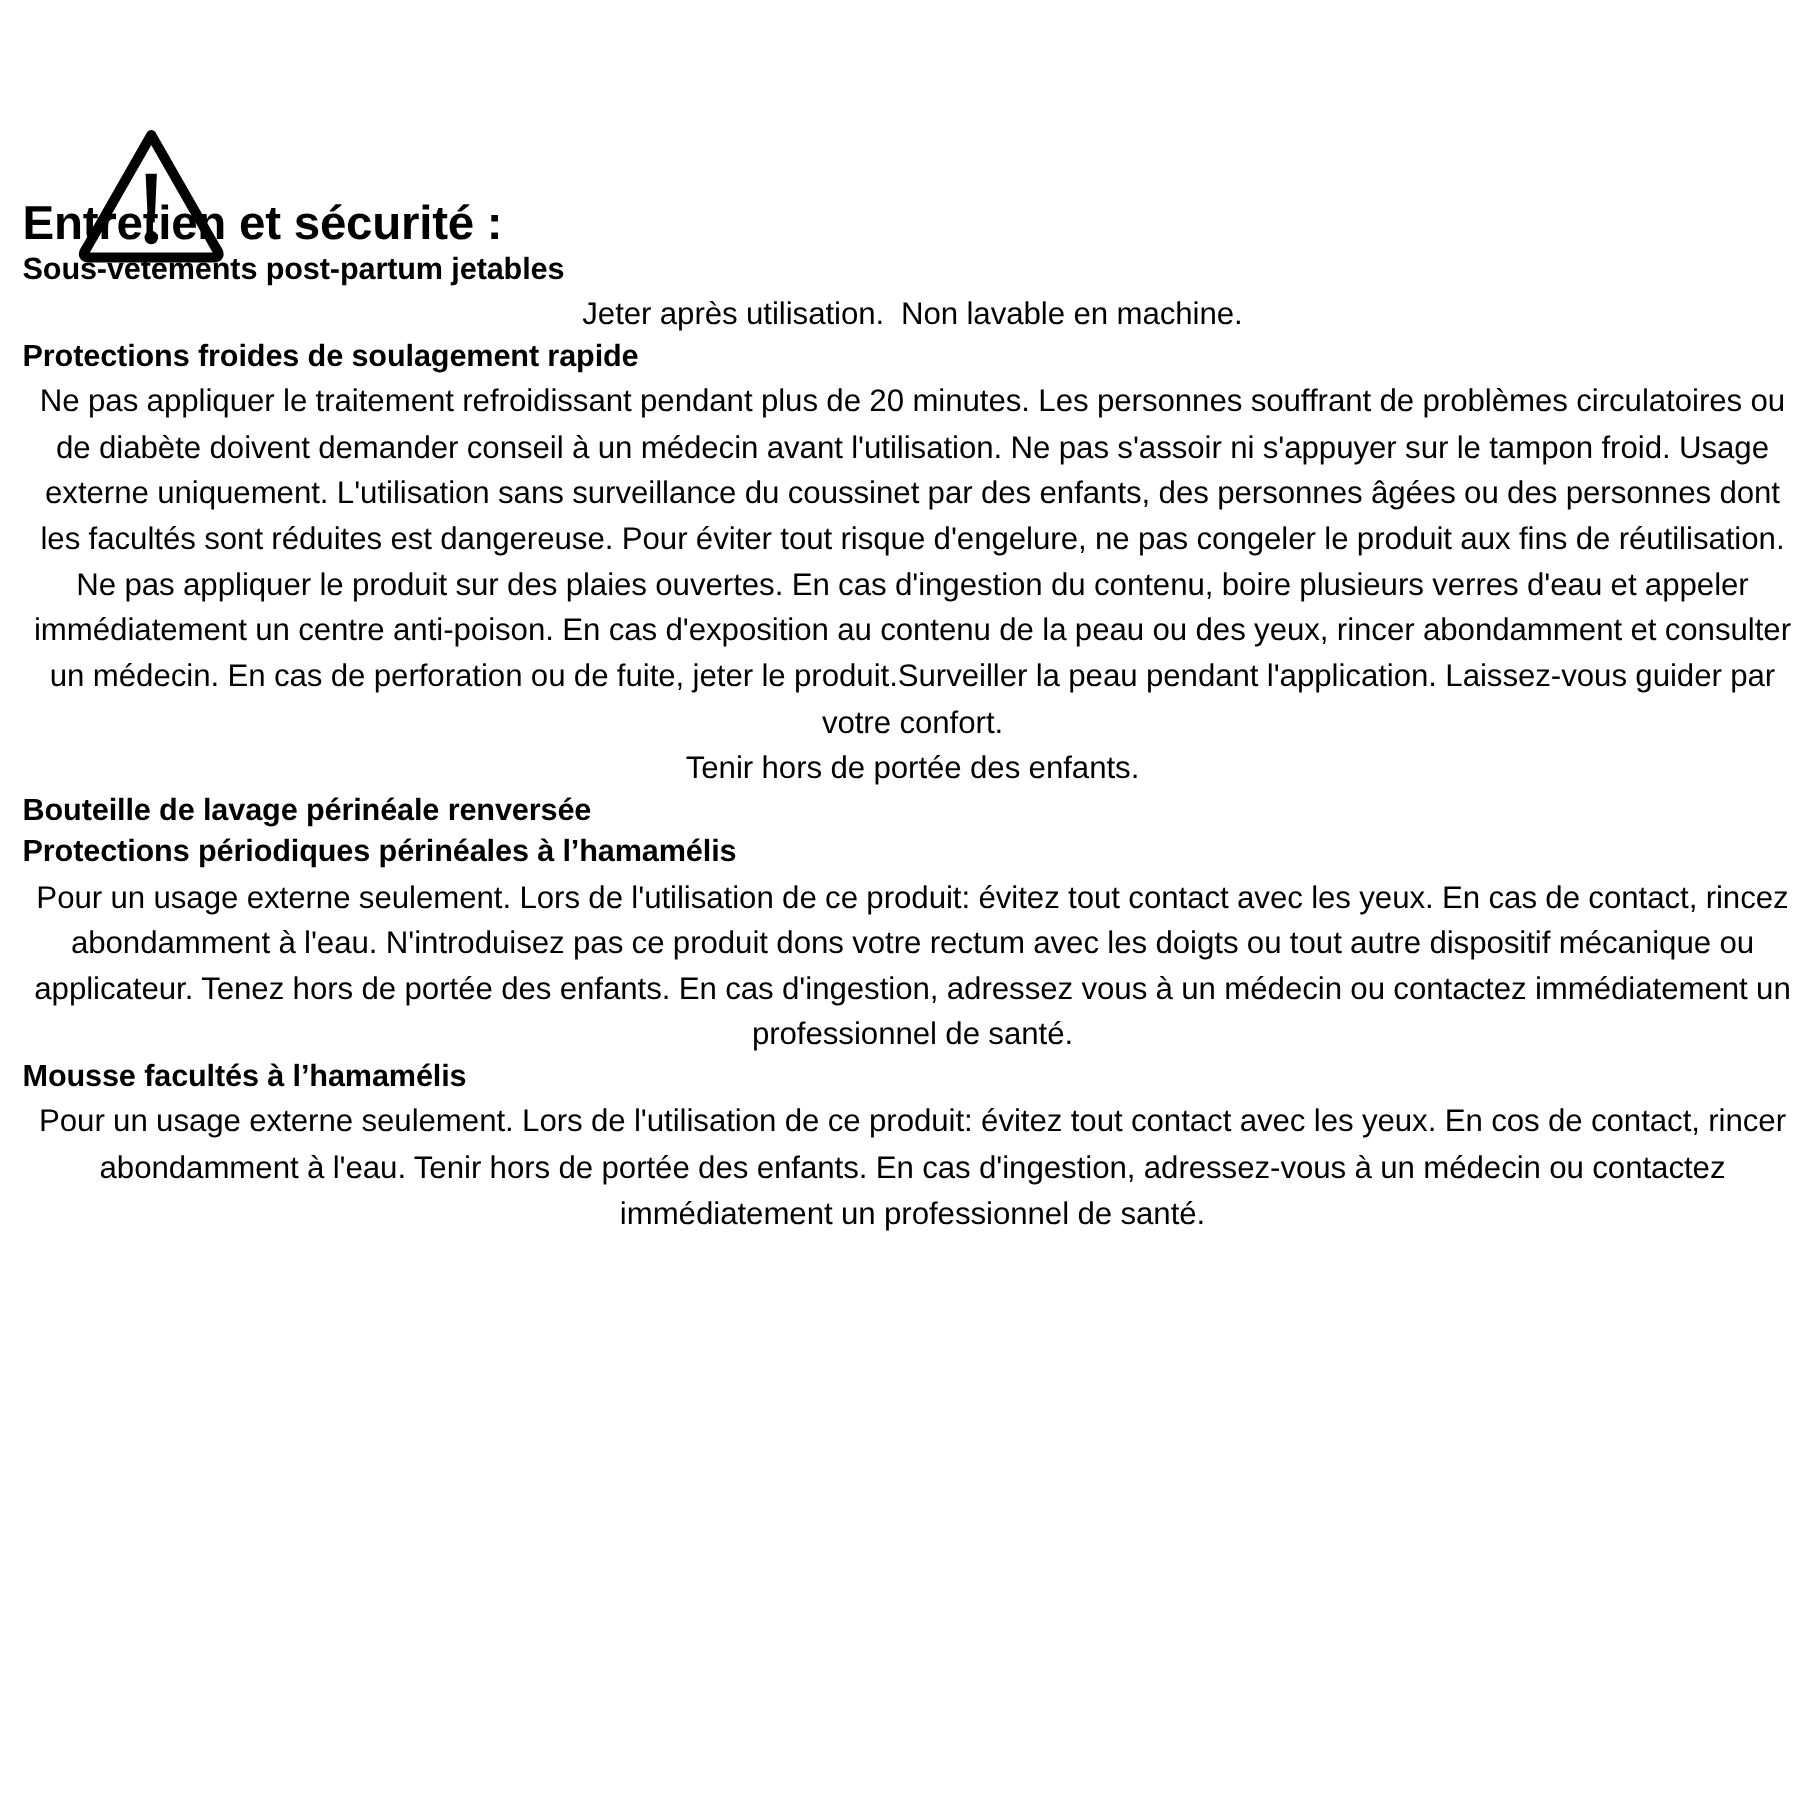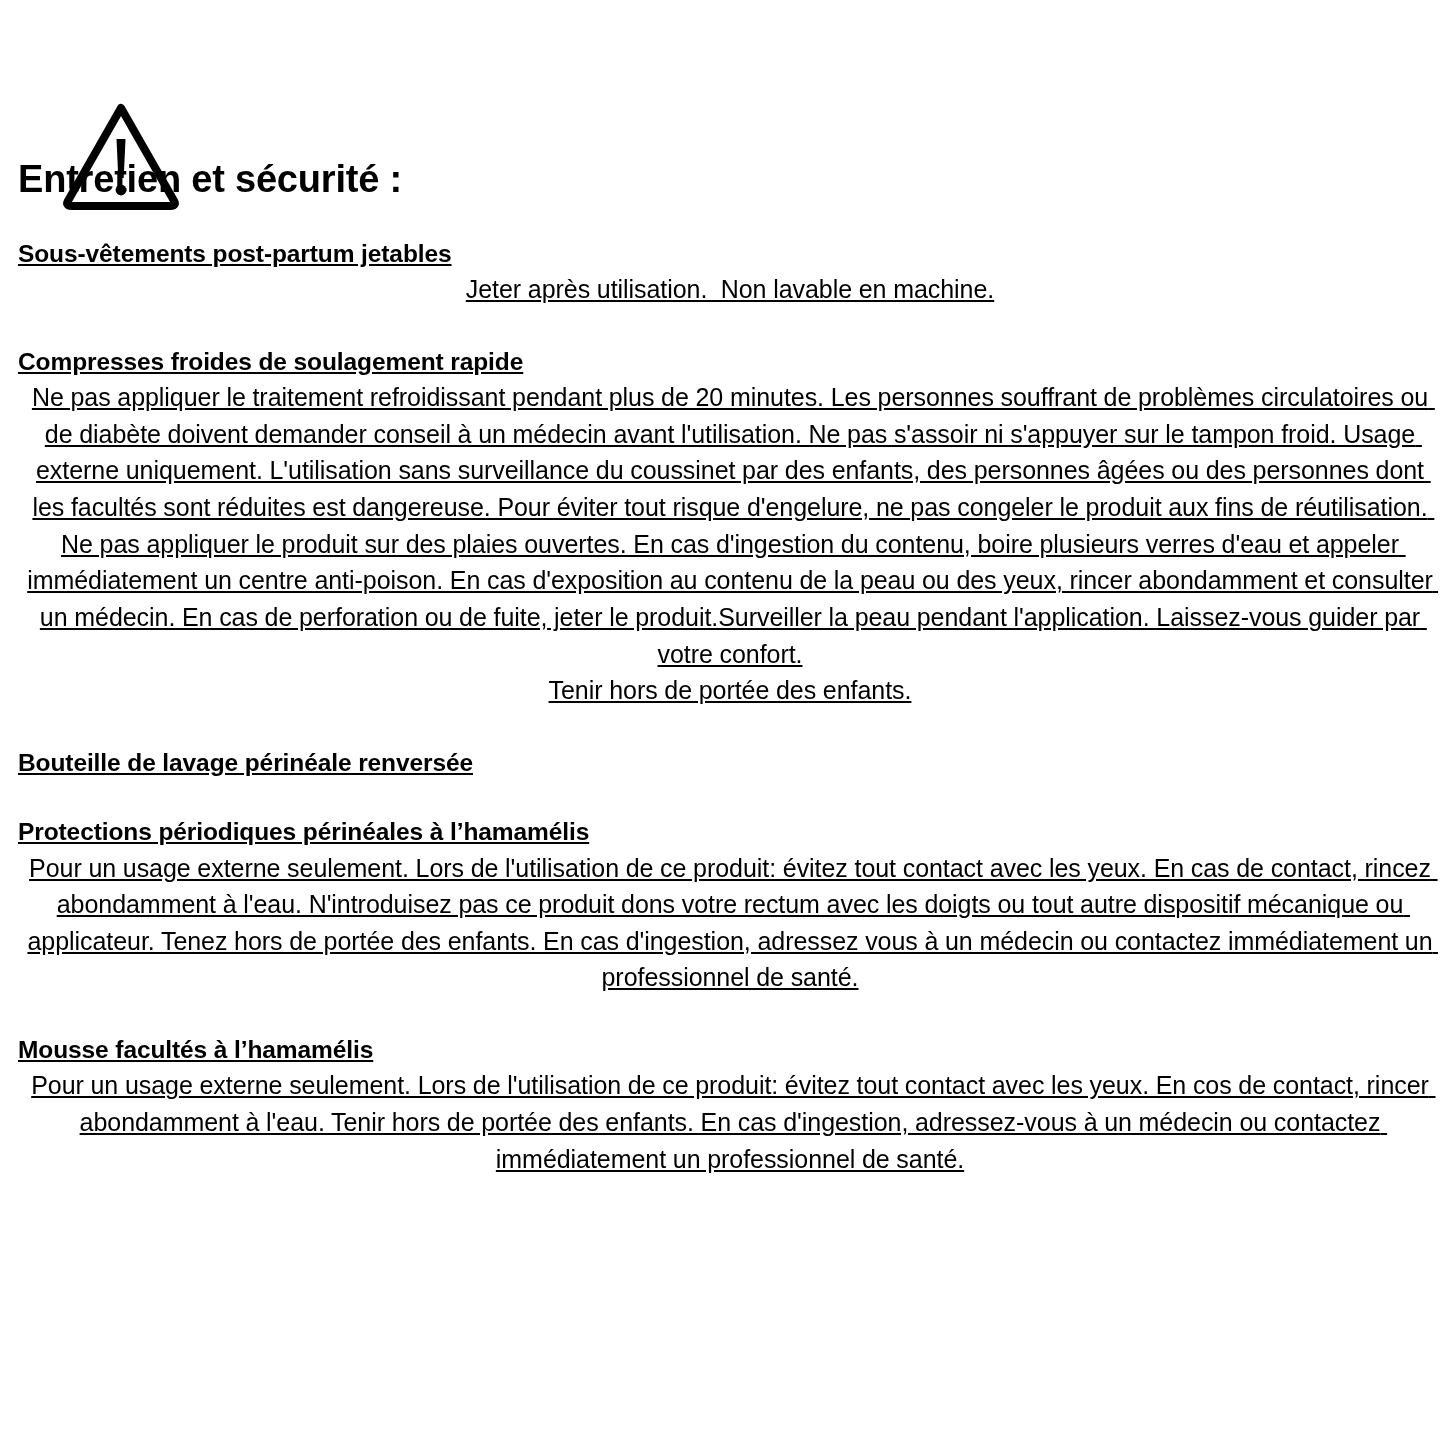--- a/index.html
+++ b/index.html
@@ -47,22 +47,20 @@
     font-size: 38px;
     font-weight: bold;
     letter-spacing: -0.2px;
     line-height: 1.05;
     margin: 0;
     padding-top: 20px;
   }
 
   
   .section {
-    margin-top: 38px;
-    text-decoration: underline;
   }
   .section-heading {
     font-size: 24.5px;
     font-weight: bold;
     line-height: 1.28;
     letter-spacing: -0.1px;
     margin: 0 0 2px 0;
   }
   .section-body {
     font-size: 25px;
@@ -92,21 +90,21 @@
     </div>
 
     <h1 class="page-title">Entretien et sécurité :</h1>
 
     <div class="section">
       <h2 class="section-heading">Sous-vêtements post-partum jetables</h2>
       <p class="section-body">Jeter après utilisation.  Non lavable en machine.</p>
     </div>
 
     <div class="section">
-      <h2 class="section-heading">Compresses froides de soulagement rapide</h2>
+      <h2 class="section-heading">Protections froides de soulagement rapide</h2>
       <p class="section-body">Ne pas appliquer le traitement refroidissant pendant plus de 20 minutes. Les personnes souffrant de problèmes circulatoires ou de diabète doivent demander conseil à un médecin avant l'utilisation. Ne pas s'assoir ni s'appuyer sur le tampon froid. Usage externe uniquement. L'utilisation sans surveillance du coussinet par des enfants, des personnes âgées ou des personnes dont les facultés sont réduites est dangereuse. Pour éviter tout risque d'engelure, ne pas congeler le produit aux fins de réutilisation. Ne pas appliquer le produit sur des plaies ouvertes. En cas d'ingestion du contenu, boire plusieurs verres d'eau et appeler immédiatement un centre anti-poison. En cas d'exposition au contenu de la peau ou des yeux, rincer abondamment et consulter un médecin. En cas de perforation ou de fuite, jeter le produit.Surveiller la peau pendant l'application. Laissez-vous guider par votre confort.
 Tenir hors de portée des enfants.</p>
     </div>
 
     <div class="section">
       <h2 class="section-heading">Bouteille de lavage périnéale renversée</h2>
     </div>
 
     <div class="section">
       <h2 class="section-heading">Protections périodiques périnéales à l’hamamélis</h2>

